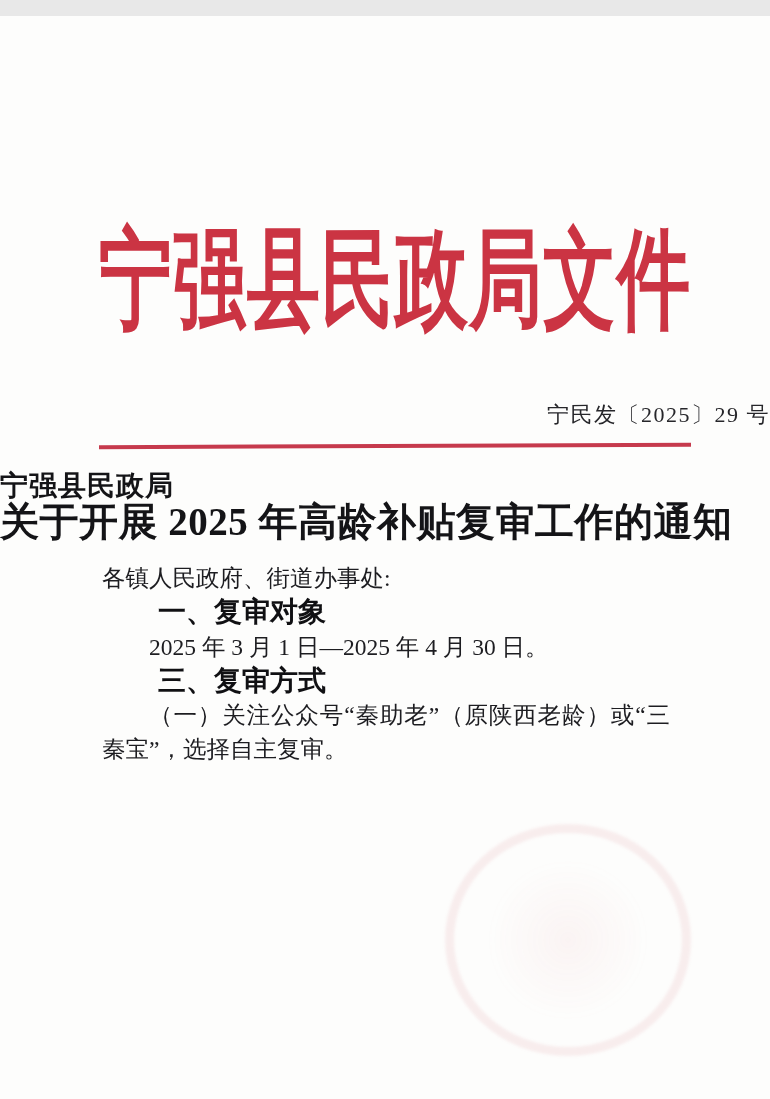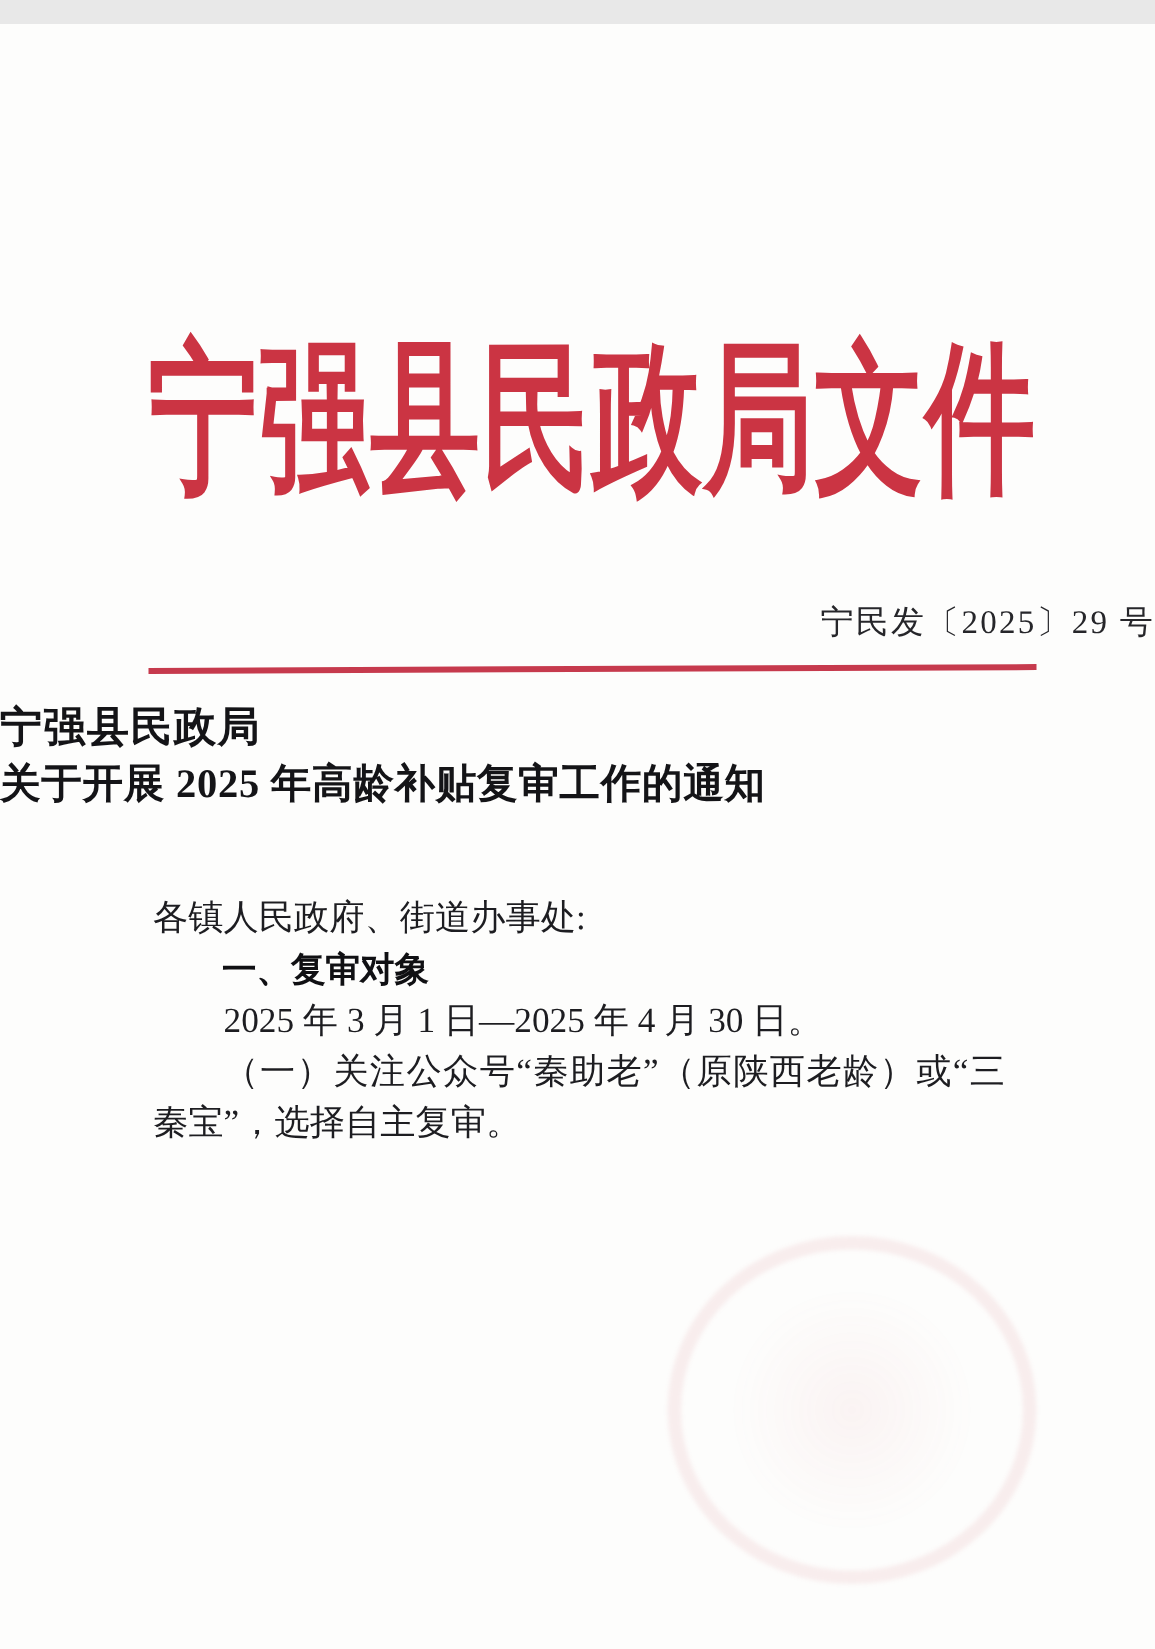--- a/index.html
+++ b/index.html
@@ -60,39 +60,39 @@
   .doc-title {
     position: absolute;
     top: 452px;
     left: 0;
     width: 770px;
     text-align: left;
     font-weight: 700;
     color: #141417;
   }
   .title-line1 { font-size: 28px; line-height: 35px; letter-spacing: 1px; }
-  .title-line2 { font-size: 27px; line-height: 38px; letter-spacing: 0.5px; }
+  .title-line2 { font-size: 39px; line-height: 38px; letter-spacing: 0.5px; }
 
   
   .body {
     position: absolute;
-    top: 579px;
+    top: 545px;
     left: 102px;
     width: 568px;
     font-size: 23.5px;
     line-height: 34.3px;
     color: #1d1d21;
     text-align: justify;
   }
   .body p { margin: 0; }
   .indent { text-indent: 2em; }
   .heading {
     font-family: "Liberation Sans", "DejaVu Sans", sans-serif;
     font-weight: 700;
-    font-size: 23px;
+    font-size: 28px;
     color: #101013;
   }
 
   
   .seal-bleed {
     position: absolute;
     left: 445px;
     top: 808px;
     width: 228px;
     height: 214px;
@@ -127,18 +127,19 @@
     <div class="title-line2">关于开展 2025 年高龄补贴复审工作的通知</div>
   </div>
 
   <div class="body">
     <p class="salutation">各镇人民政府、街道办事处:</p>
 
     <p class="heading indent">一、复审对象</p>
 
     <p class="para indent">2025 年 3 月 1 日—2025 年 4 月 30 日。</p>
 
+    <p class="heading indent">三、复审方式</p>
     <p class="para indent">（一）关注公众号“秦助老”（原陕西老龄）或“三秦宝”，选择自主复审。</p>
   </div>
 
   <div class="seal-bleed"></div>
 
 </div>
 
 </body></html>

